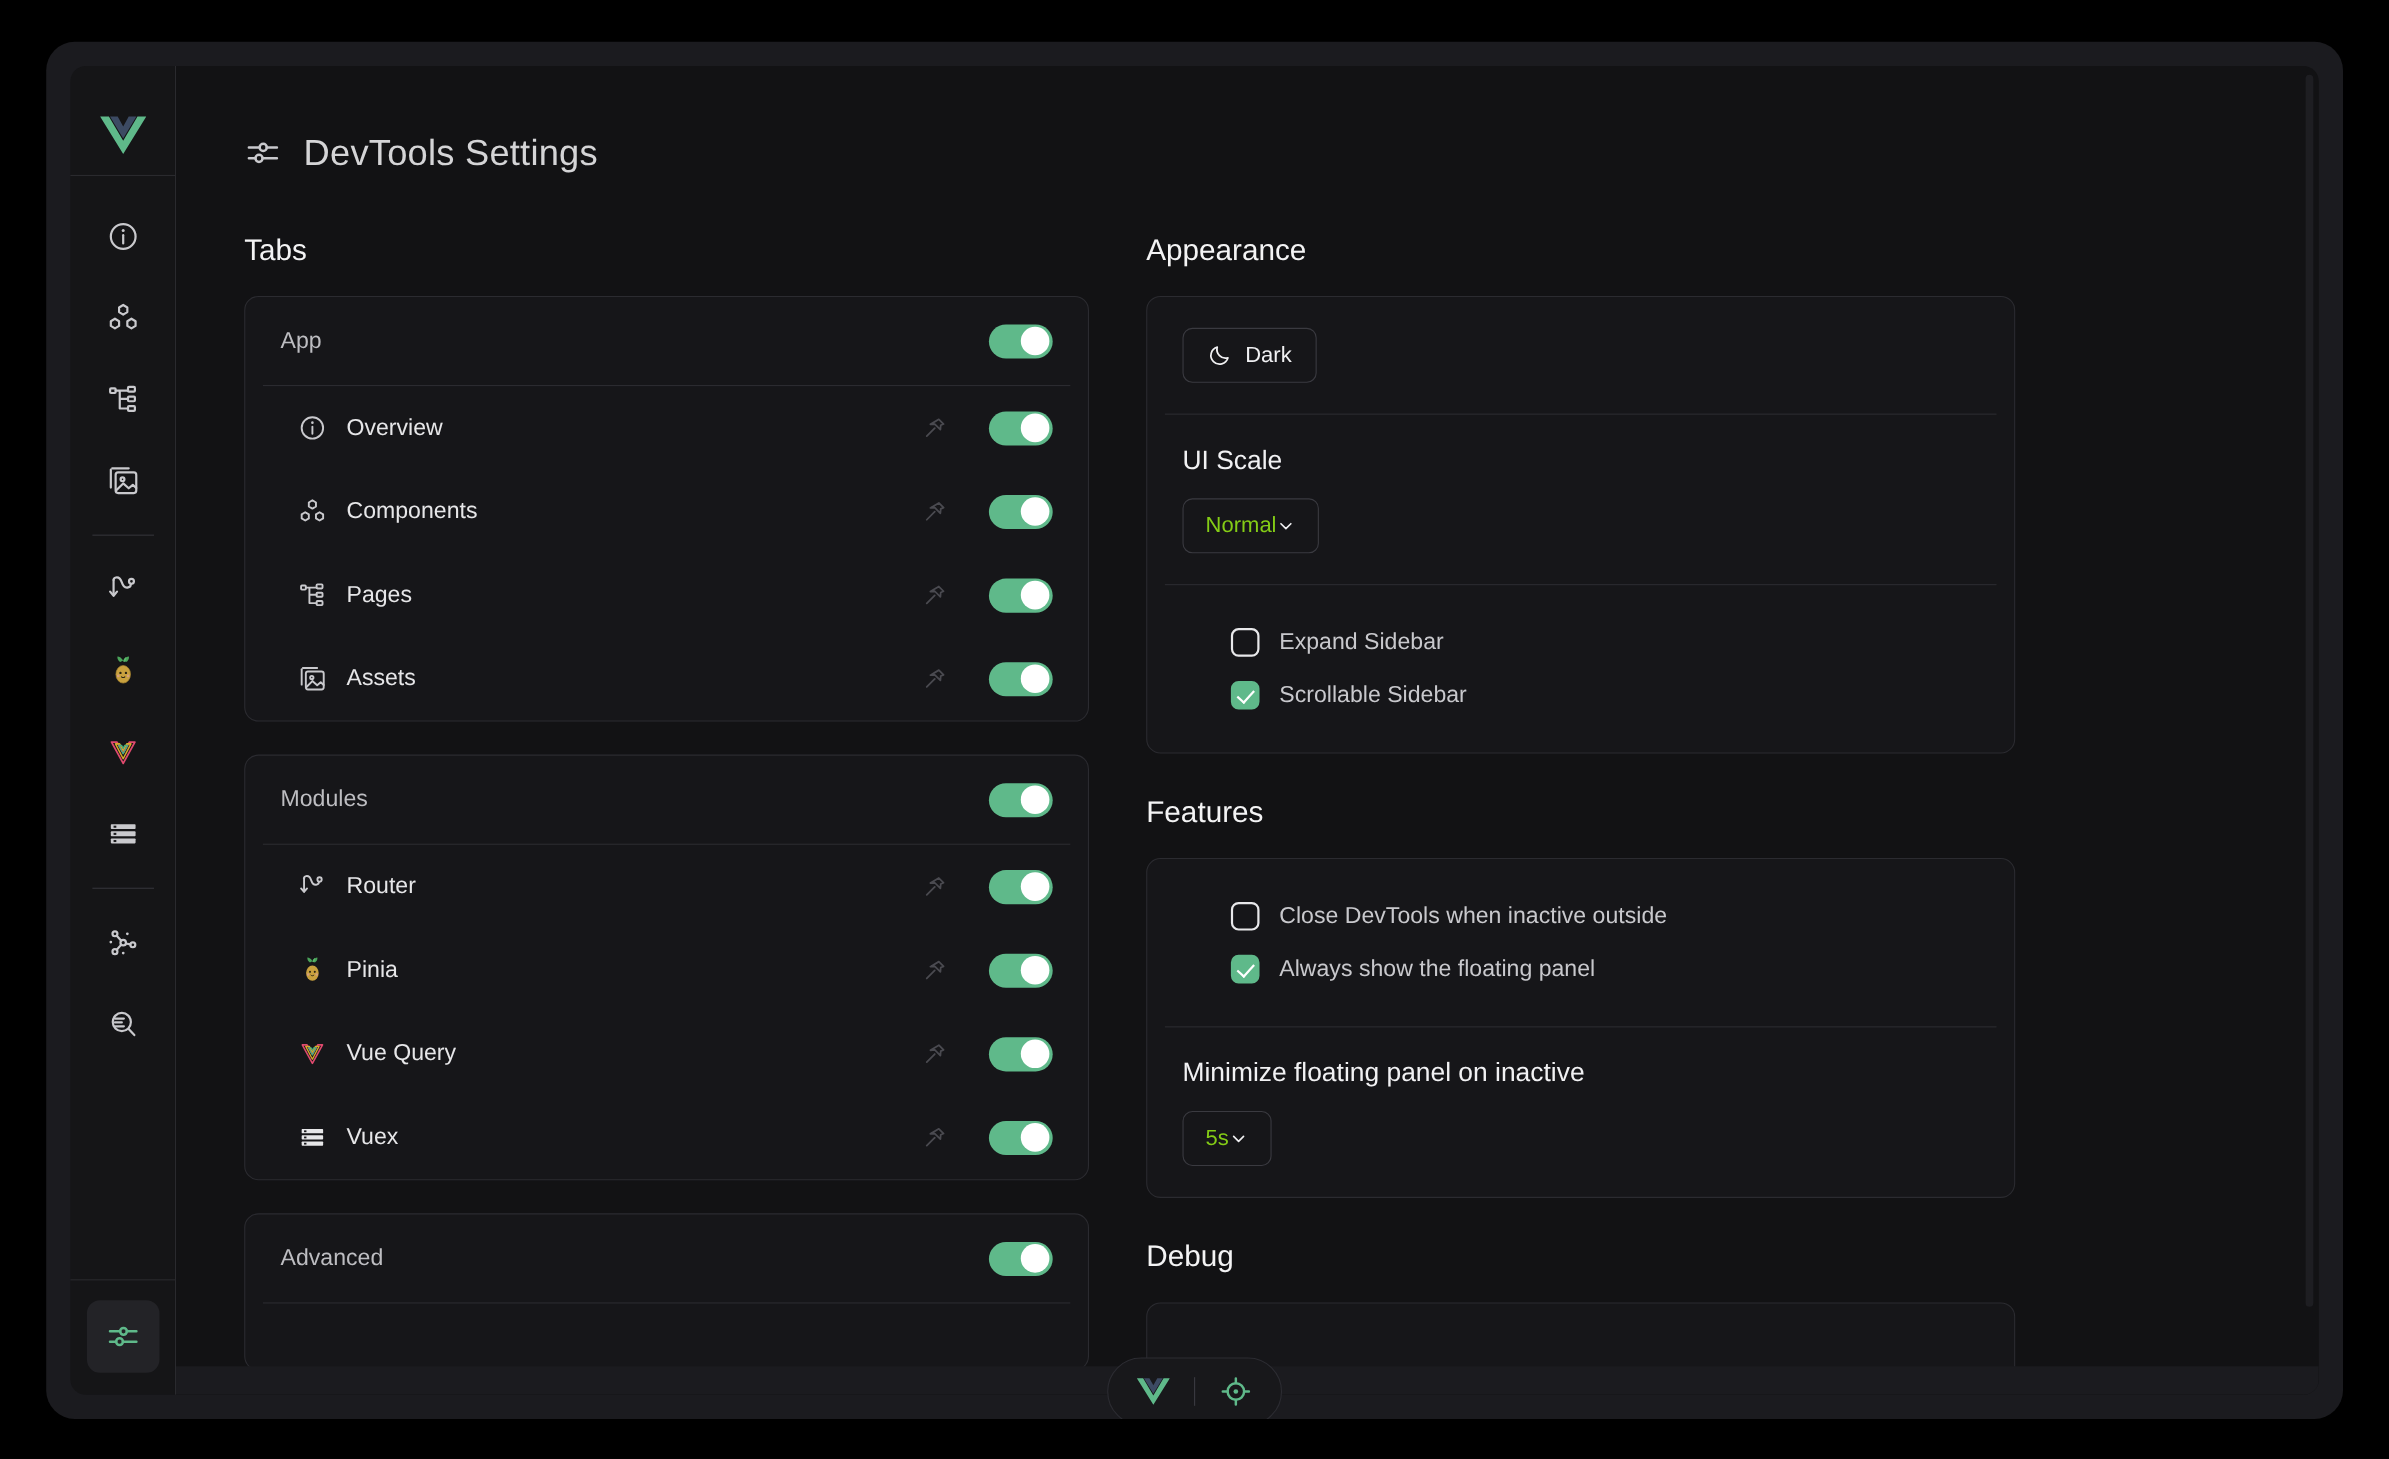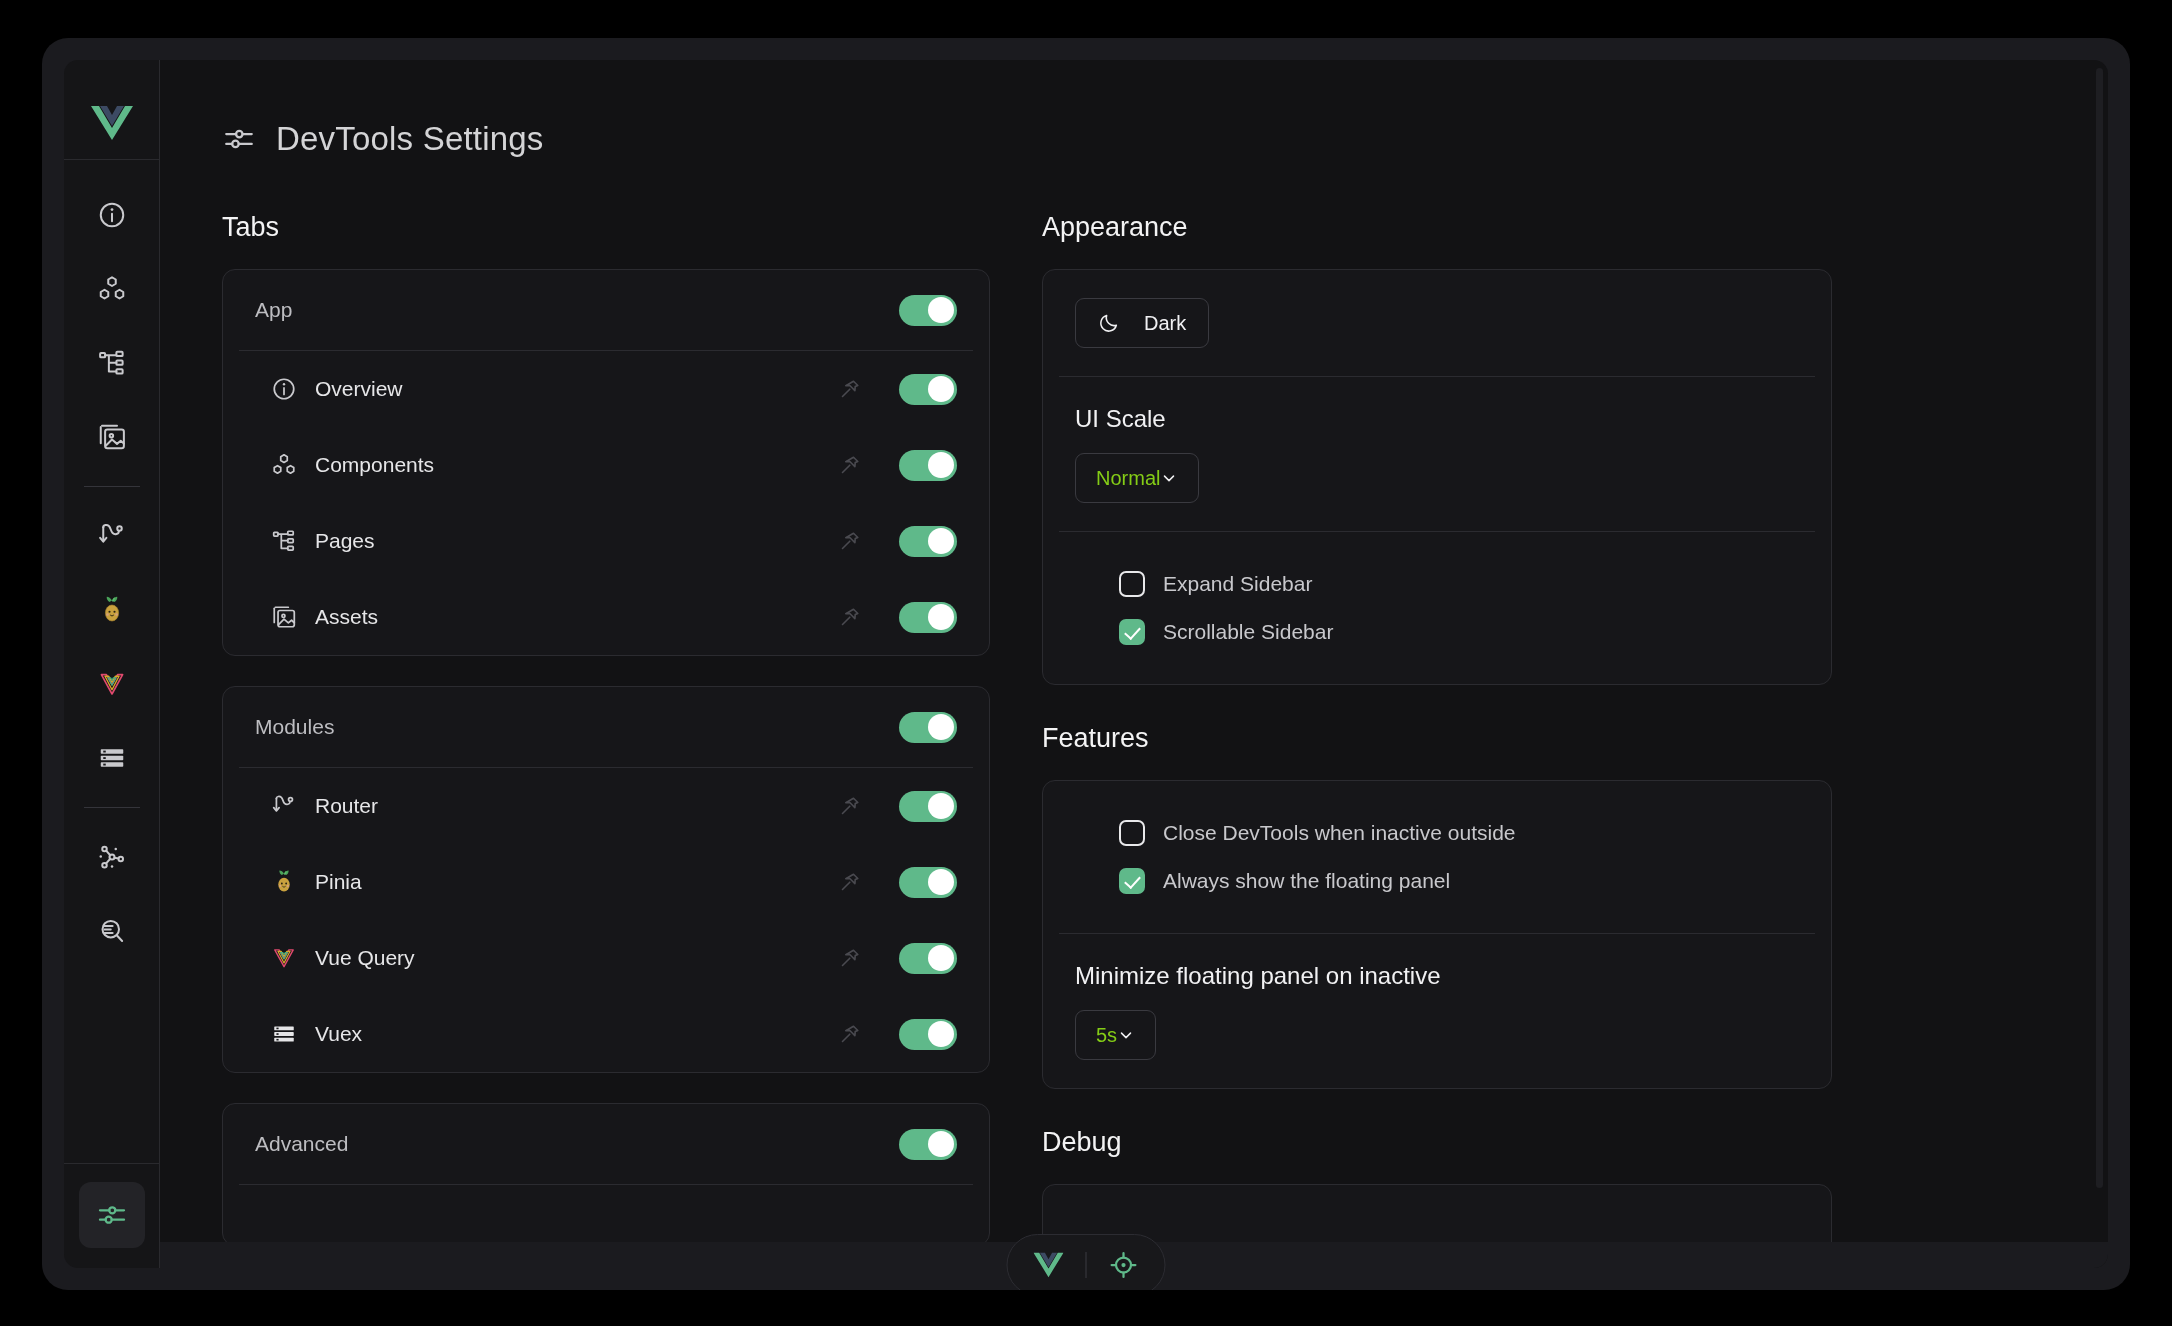--- a/index.html
+++ b/index.html
@@ -147,21 +147,21 @@
     position: absolute;
     top: 2.5px; left: 29px;
     width: 26px; height: 26px;
     border-radius: 50%;
     background: #ffffff;
   }
 
   
   .pad { padding: 28px 32px; }
   .btn {
-    display: inline-flex; align-items: center; gap: 24px;
+    display: inline-flex; align-items: center; gap: 12px;
     height: 50px; padding: 0 22px;
     border: 1px solid #3a3a40;
     border-radius: 9px;
     background: transparent;
     color: #f0f0f2;
     font-size: 20px;
     font-family: inherit;
     cursor: pointer;
   }
   .sub-head {

